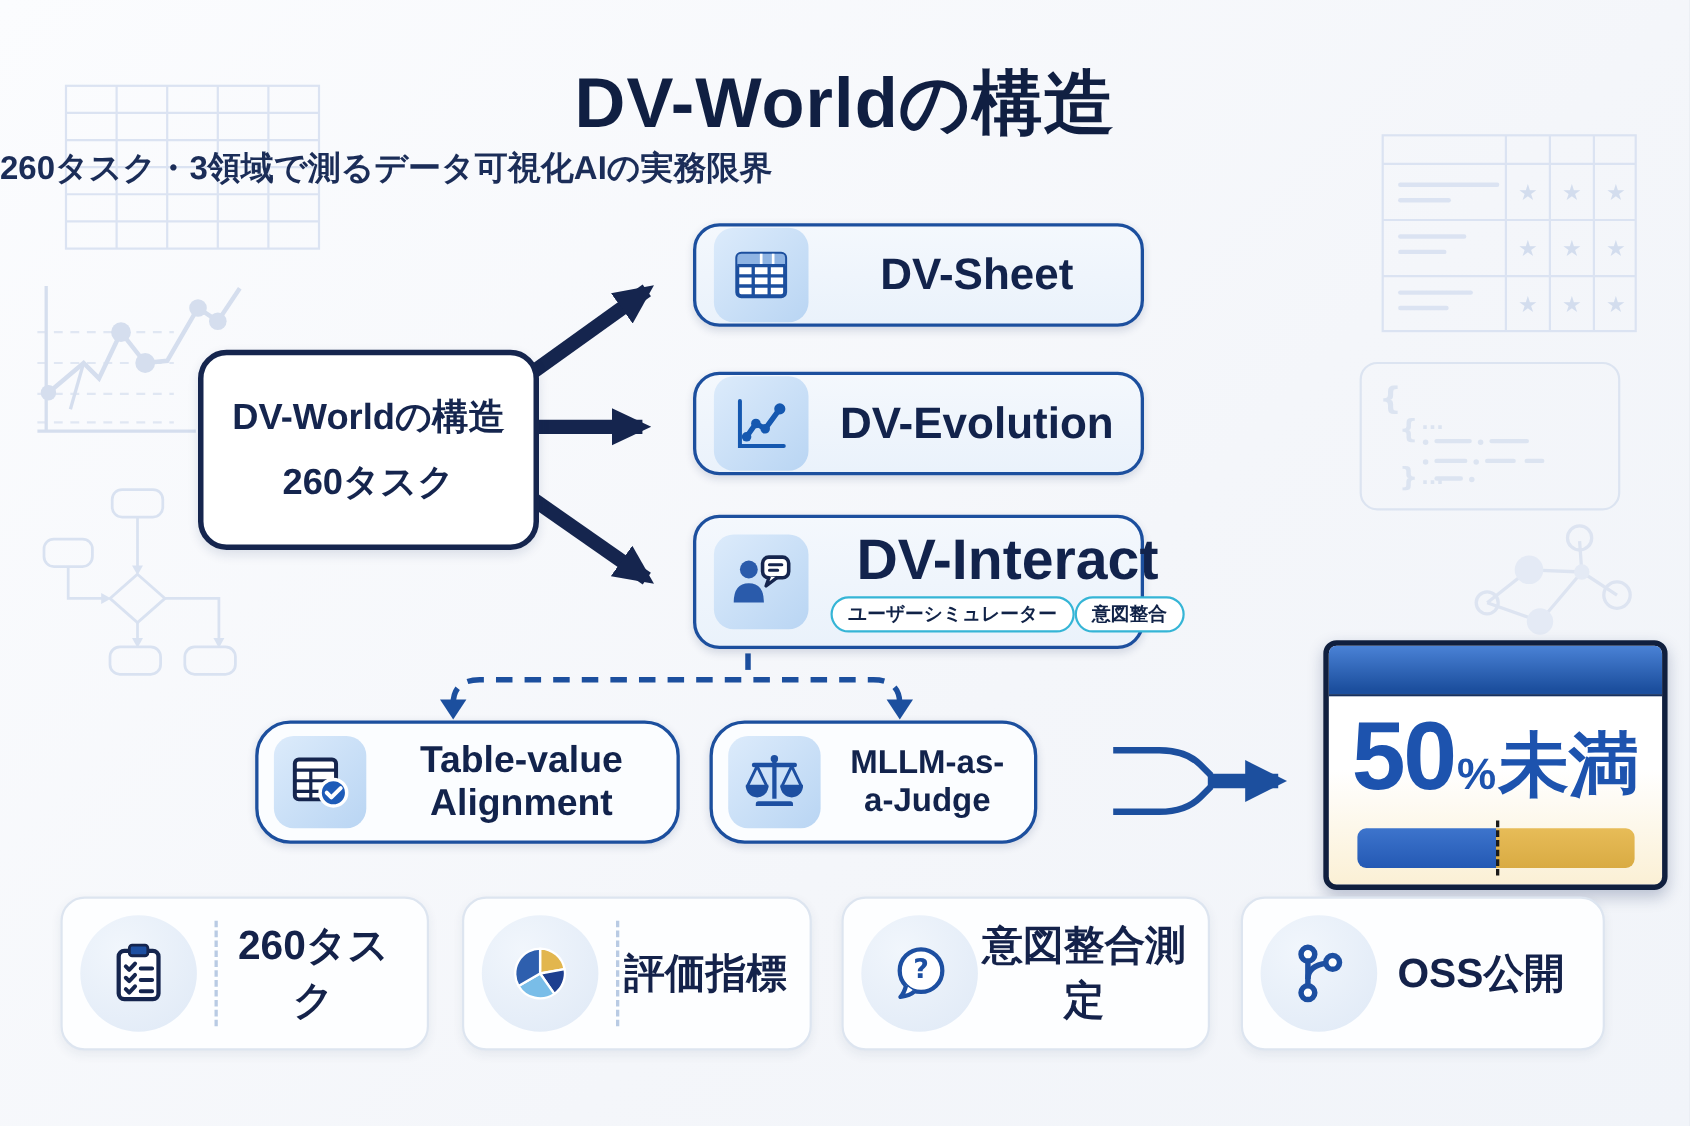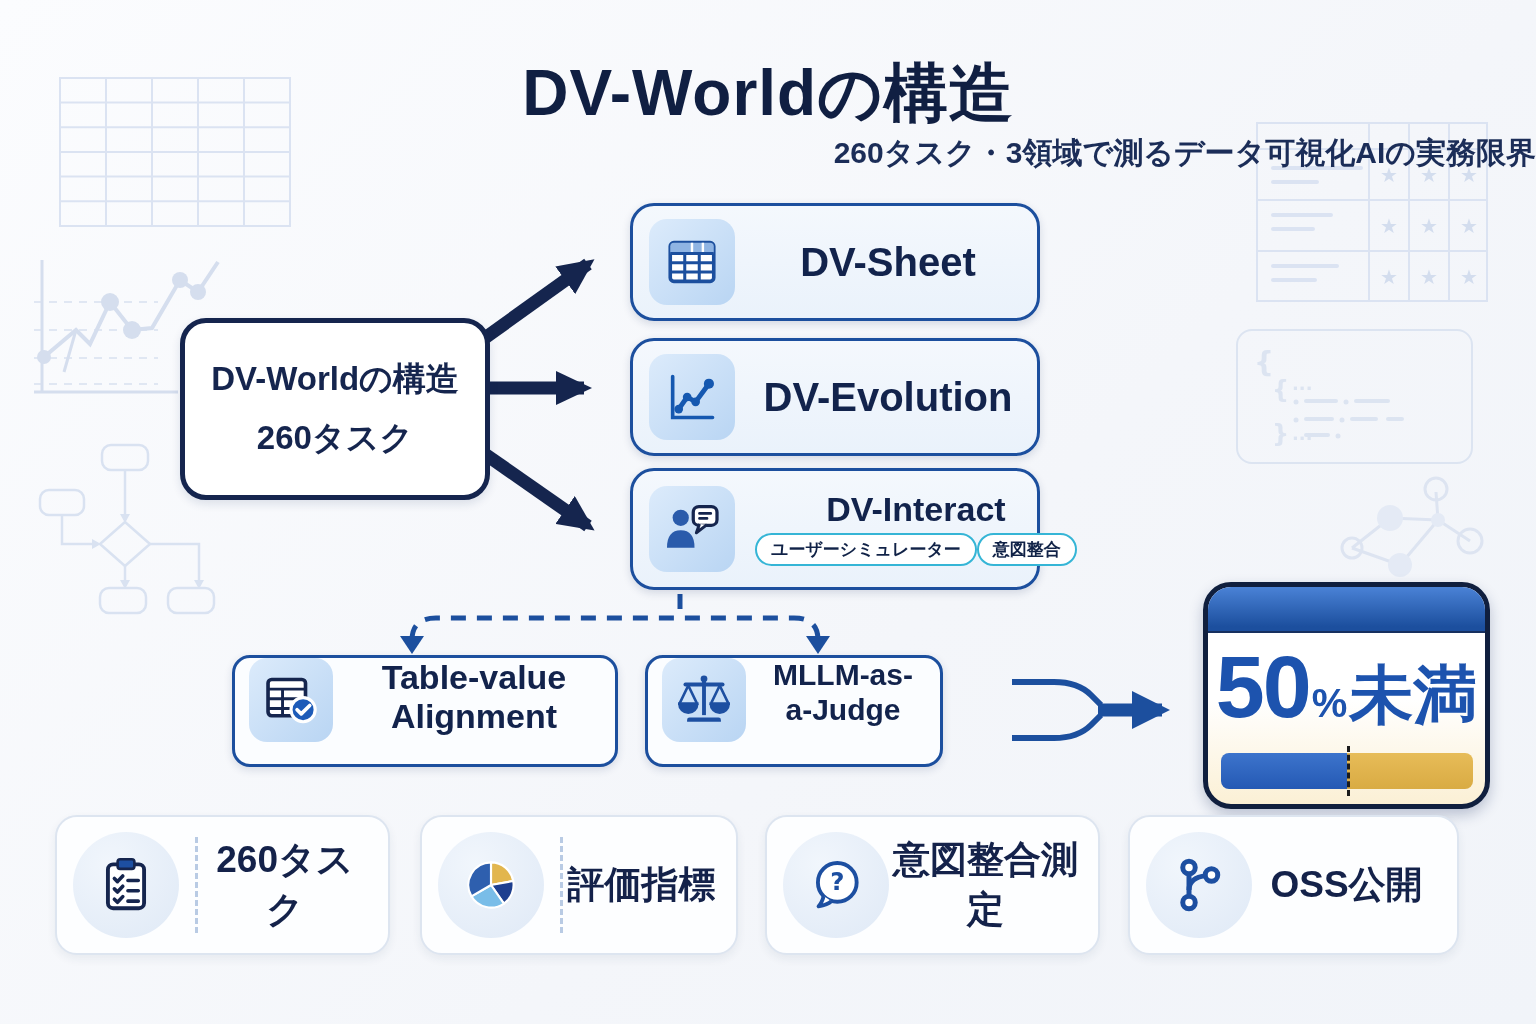--- a/index.html
+++ b/index.html
@@ -5,57 +5,57 @@
   html,body{margin:0;padding:0;background:#e8ebf1;}
   .canvas{
     position:relative;width:1536px;height:1024px;overflow:hidden;
     background:linear-gradient(135deg,#fbfcfe 0%,#f4f6fa 60%,#f1f4f9 100%);
     font-family:"Liberation Sans","DejaVu Sans",sans-serif;color:#12234c;
   }
   svg{display:block}
   
   .title{position:absolute;top:50px;left:0;right:0;text-align:center;
     font-size:64px;font-weight:bold;color:#101f42;letter-spacing:1px}
-  .subtitle{position:absolute;top:133px;left:0;right:0;text-align:right;
+  .subtitle{position:absolute;top:133px;left:0;right:0;text-align:left;
     font-size:30px;font-weight:bold;color:#1b2d58}
   
   .root-node{position:absolute;left:180px;top:318px;width:300px;height:172px;
     background:#ffffff;border:5px solid #15254e;border-radius:26px;
     display:flex;flex-direction:column;align-items:center;justify-content:center;gap:14px;
     box-shadow:0 4px 10px rgba(20,40,90,.12)}
   .root-node .ln{font-size:33px;font-weight:bold;color:#15254e}
   
-  .branch{position:absolute;left:630px;width:410px;height:118px;
+  .branch{position:absolute;left:630px;width:410px;height:94px;
     background:linear-gradient(180deg,#f4f8fd,#eaf2fb);
     border:3px solid #1c4f9e;border-radius:24px;
     display:flex;align-items:center;padding:0 16px;box-sizing:border-box;
     box-shadow:0 3px 8px rgba(20,40,90,.15)}
   .branch.b1{top:203px}.branch.b2{top:338px}.branch.b3{top:468px;height:122px}
   .icon-tile{width:86px;height:86px;border-radius:18px;flex:0 0 auto;
     background:linear-gradient(135deg,#dcebfb,#b9d5f3);
     display:flex;align-items:center;justify-content:center;margin-right:20px}
   .branch-label{flex:1;text-align:center;font-size:40px;font-weight:bold;color:#12234c}
   .b3 .col{flex:1;display:flex;flex-direction:column;align-items:center;gap:7px}
-  .b3 .branch-label{flex:none;font-size:34px;line-height:1}
+  .b3 .branch-label{flex:none;font-size:52px;line-height:1}
   .tags{display:flex;gap:0}
   .tag{border:2px solid #35b5d6;border-radius:999px;background:#ffffff;
     padding:3px 14px;font-size:17px;font-weight:bold;color:#102247;white-space:nowrap}
   
   .eval{position:absolute;top:655px;height:112px;background:#fbfdff;
-    border:3px solid #1c4f9e;border-radius:18px;display:flex;align-items:flex-start;
+    border:3px solid #1c4f9e;border-radius:32px;display:flex;align-items:center;
     padding:0 14px;box-sizing:border-box;box-shadow:0 3px 8px rgba(20,40,90,.14)}
   .eval.e1{left:232px;width:386px}
   .eval.e2{left:645px;width:298px}
   .eval .icon-tile{width:84px;height:84px;margin-right:14px}
   .eval-label{flex:1;text-align:center;font-weight:bold;color:#12234c;
     font-size:34px;line-height:1.15}
   .eval.e2 .eval-label{font-size:30px}
   
-  .result-card{position:absolute;left:1203px;top:582px;width:287px;height:227px;
-    border:5px solid #101f3e;border-radius:28px;box-sizing:border-box;overflow:hidden;
+  .result-card{position:absolute;left:1203px;top:582px;width:313px;height:227px;
+    border:5px solid #101f3e;border-radius:12px;box-sizing:border-box;overflow:hidden;
     background:linear-gradient(180deg,#ffffff 52%,#fbf0d5 100%);
     box-shadow:0 6px 14px rgba(20,40,90,.25)}
   .result-head{height:44px;background:linear-gradient(180deg,#4a82d6 0%,#1c4f9e 90%);
     border-bottom:2px solid #16305f}
   .result-value{display:flex;align-items:baseline;justify-content:center;
     margin-top:10px;color:#1d53ae;font-weight:bold}
   .result-value .num{font-size:88px;line-height:1;letter-spacing:-2px}
   .result-value .unit{font-size:40px;margin:0 2px}
   .result-value .suf{font-size:64px}
   .result-bar{position:relative;width:252px;height:36px;margin:14px auto 0;

